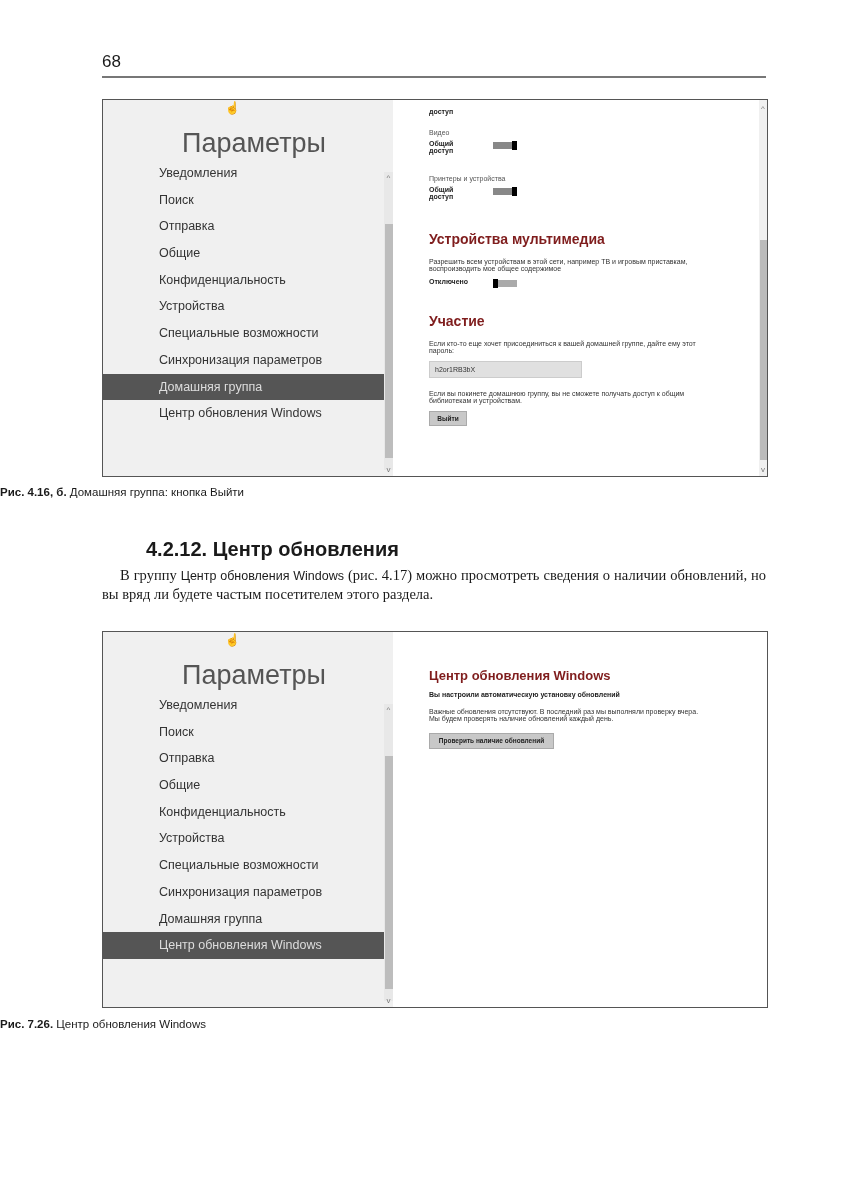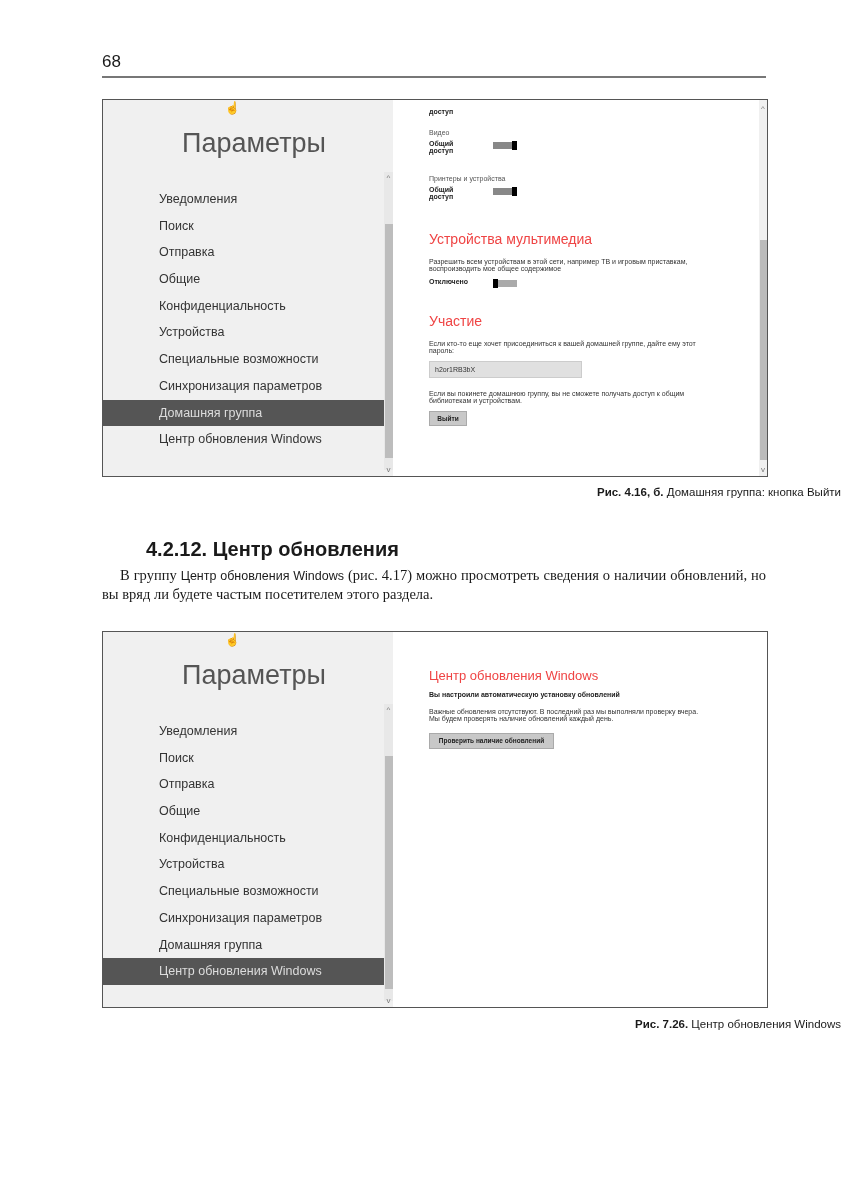--- a/index.html
+++ b/index.html
@@ -7,44 +7,44 @@
   .running-header{position:absolute;left:102px;top:52px;width:664px;height:24px;border-bottom:2px solid #777;}
   .page-num{position:absolute;left:0;top:0;font-weight:normal;font-size:17px;}
   .chapter{position:absolute;left:61px;top:2px;font-size:14px;}
   .chapter b{font-weight:bold;}
   .shot{position:absolute;left:102px;width:664px;border:1px solid #555;background:#fff;overflow:hidden;}
   .shot1{top:99px;height:376px;}
   .shot2{top:631px;height:375px;}
   .left{position:absolute;left:0;top:0;width:290px;height:100%;background:#f0f0f0;}
   .cursor{position:absolute;left:122px;top:1px;font-size:12px;color:#555;}
   .ptitle{position:absolute;left:55px;top:28px;font-size:27px;color:#555;font-weight:normal;margin-left:24px;}
-  .nav{position:absolute;left:0;top:86px;width:281px;}
+  .nav{position:absolute;left:0;top:60px;width:281px;}
   .nav-item{height:26.7px;line-height:26px;padding-left:56px;font-size:12.5px;color:#333;cursor:pointer;}
   .nav-item.active{background:#555;color:#ddd;}
   .lscroll{position:absolute;left:281px;top:72px;width:9px;bottom:6px;background:#e8e8e8;}
   .lscroll .thumb{position:absolute;left:1px;right:0;top:52px;bottom:12px;background:#bdbdbd;}
   .arr{position:absolute;left:0;width:9px;text-align:center;font-size:8px;color:#777;line-height:8px;}
   .arr.up{top:2px;} .arr.down{bottom:-4px;}
   .right{position:absolute;left:326px;top:0;right:14px;height:100%;font-size:7px;color:#333;}
   .rscroll{position:absolute;right:0;top:0;width:8px;height:100%;background:#f0f0f0;}
   .rscroll .thumb{position:absolute;left:1px;right:0;top:140px;bottom:16px;background:#bbb;}
   .rscroll .arr{width:8px;}
   .rscroll .arr.up{top:5px;} .rscroll .arr.down{bottom:2px;}
   .b{font-weight:bold;color:#222;}
   .lbl{color:#555;}
   .toggle{position:absolute;width:24px;height:7px;background:#888;}
   .toggle .knob{position:absolute;top:-1px;width:5px;height:9px;background:#000;}
   .toggle.on .knob{right:0;}
   .toggle.off{background:#aaa;}
   .toggle.off .knob{left:0;}
-  .h{font-size:14px;color:#ef4444;position:absolute;}
+  .h{font-size:14px;color:#7f1d1d;position:absolute;font-weight:bold;}
   .abs{position:absolute;}
   .pwd{position:absolute;width:146px;height:15px;background:#e0e0e0;border:1px solid #ccc;line-height:15px;padding-left:5px;font-size:7px;color:#333;}
   .btn{position:absolute;background:#c8c8c8;border:1px solid #aaa;font-weight:bold;font-size:6.5px;text-align:center;cursor:pointer;color:#222;}
-  .caption{position:absolute;left:0;width:841px;text-align:right;font-size:11.5px;}
+  .caption{position:absolute;left:0;width:841px;text-align:left;font-size:11.5px;}
   .caption b{font-weight:bold;}
   .sec-title{position:absolute;left:102px;top:538px;font-size:20px;font-weight:bold;margin-left:44px;}
   .para{position:absolute;left:102px;top:566px;width:664px;font-family:"Liberation Serif",serif;font-size:14.5px;line-height:18px;text-indent:18px;text-align:justify;}
   .para .sans{font-family:"Liberation Sans",sans-serif;font-size:12.5px;}
 </style>
 </head>
 <body>
 
 <div class="running-header">
   <span class="page-num">68</span>

